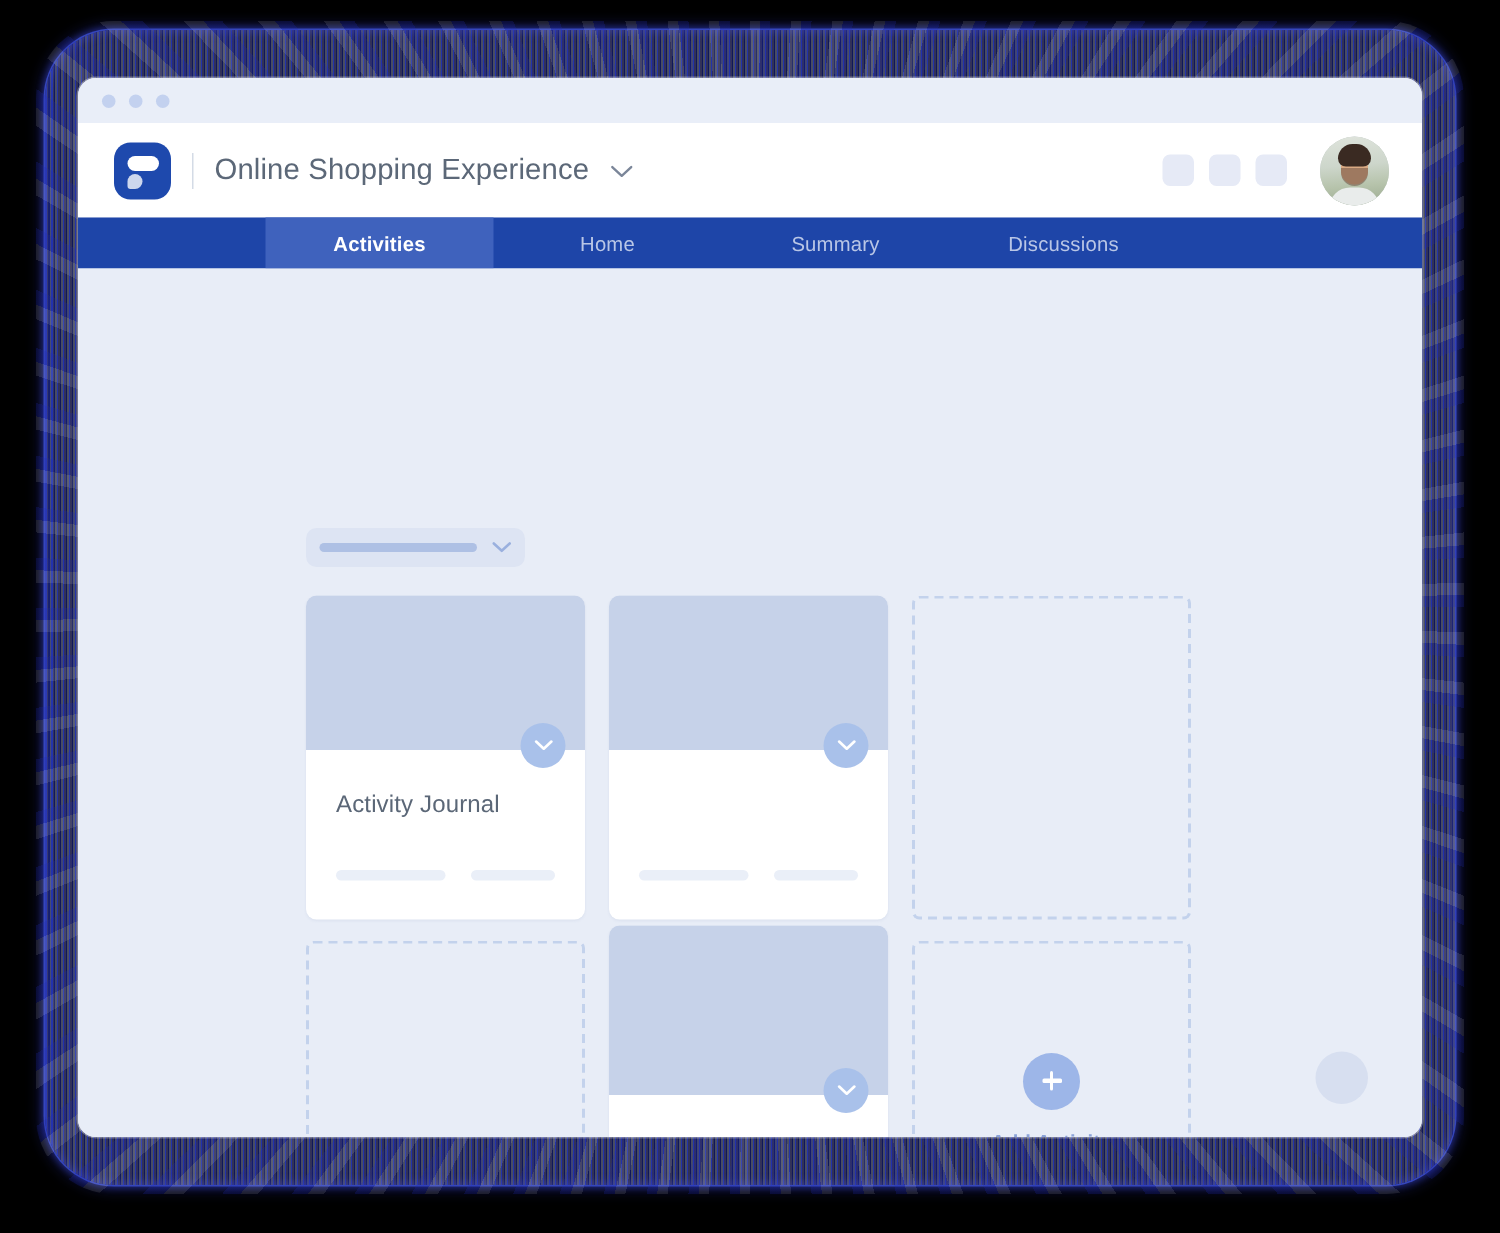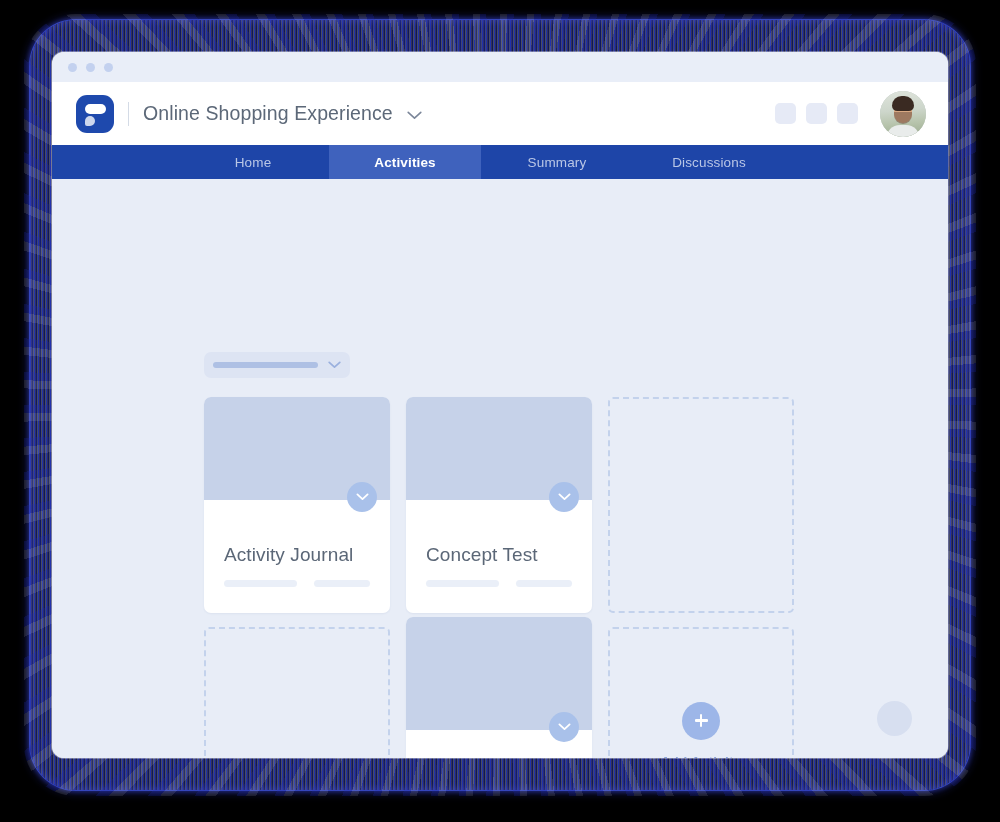--- a/index.html
+++ b/index.html
@@ -241,25 +241,24 @@
     border-radius: 7px;
     overflow: visible;
     box-shadow: 0 1px 2px rgba(80,100,150,.08);
   }
   .card .thumb {
     height: 103px;
     background: #c6d2e9;
     border-radius: 7px 7px 0 0;
   }
   .card .title {
-    font-size: 19px;
+    font-size: 16px;
     color: #5b6777;
     padding: 28px 0 0 20px;
     letter-spacing: .1px;
-    margin-top: 16px;
   }
   .card .lines {
     position: absolute;
     left: 20px; right: 20px; bottom: 26px;
     display: flex;
     justify-content: space-between;
   }
   .card .lines .ln1 { width: 73px; height: 7px; border-radius: 4px; background: #eaeff8; }
   .card .lines .ln2 { width: 56px; height: 7px; border-radius: 4px; background: #eaeff8; }
 
@@ -366,22 +365,22 @@
       <div class="avatar">
         <span class="sky"></span>
         <span class="body"></span>
         <span class="face"></span>
         <span class="beard"></span>
         <span class="hair"></span>
       </div>
     </div>
 
     <div class="tabbar">
+      <div class="tab active">Activities</div>
       <div class="tab">Home</div>
-      <div class="tab active">Activities</div>
       <div class="tab">Summary</div>
       <div class="tab">Discussions</div>
     </div>
 
     <div class="content">
 
       <div class="skel-select">
         <span class="bar"></span>
         <span class="chev">
           <svg width="13" height="8" viewBox="0 0 13 8" fill="none" aria-hidden="true">
@@ -406,21 +405,20 @@
           </div>
         </div>
 
         <div class="card">
           <div class="thumb"></div>
           <div class="card-chevron">
             <svg width="13" height="8" viewBox="0 0 13 8" fill="none" aria-hidden="true">
               <path d="M1.4 1.4 L6.5 6.1 L11.6 1.4" stroke="#ffffff" stroke-width="1.8" stroke-linecap="round" stroke-linejoin="round"></path>
             </svg>
           </div>
-          <div class="title">Concept Test</div>
           <div class="lines">
             <span class="ln1"></span>
             <span class="ln2"></span>
           </div>
         </div>
 
         <div class="placeholder"></div>
 
         <div class="placeholder"></div>
 

